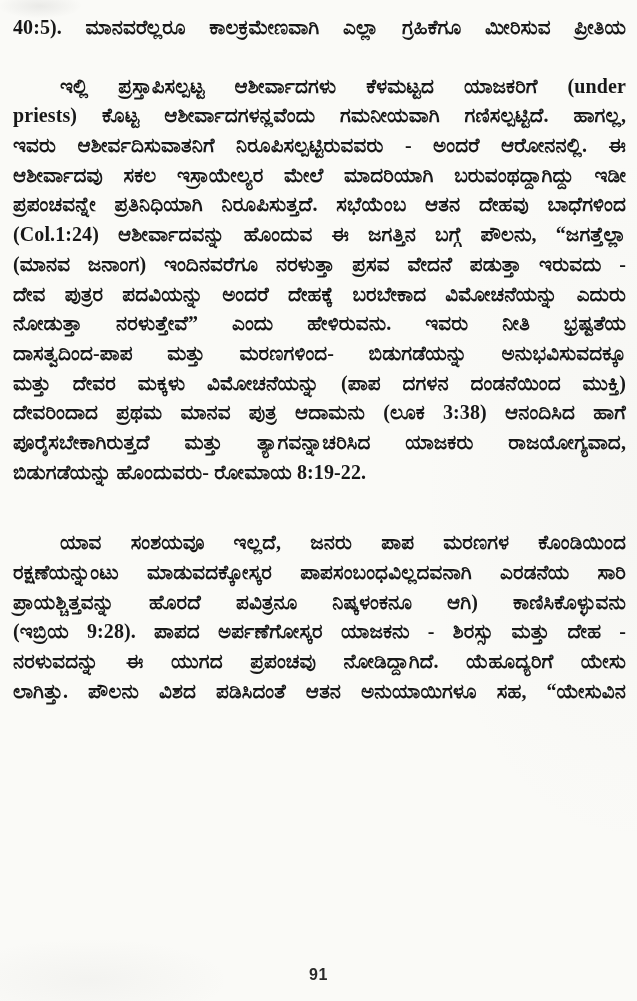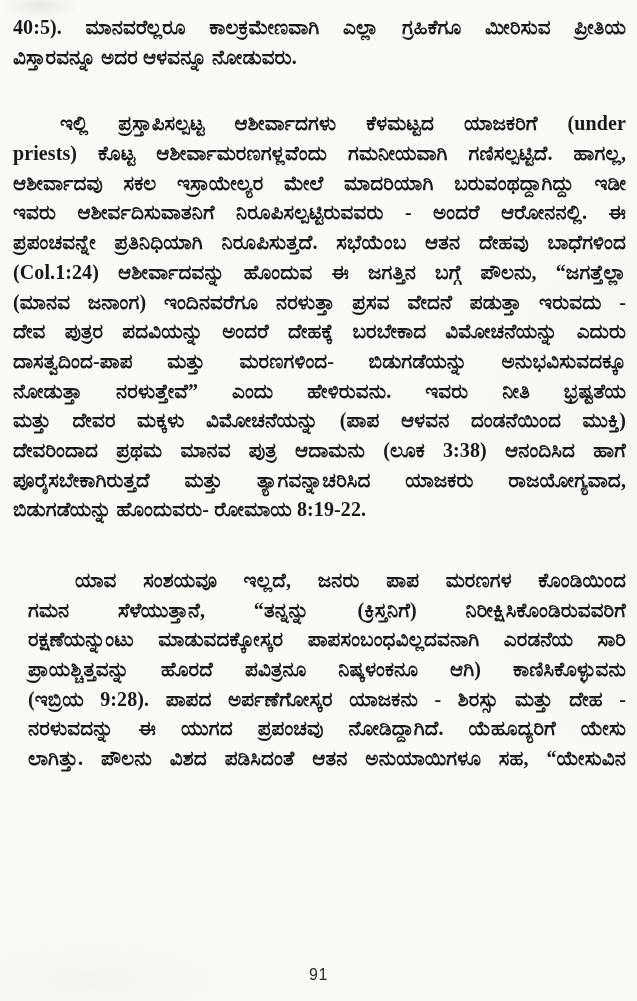--- a/index.html
+++ b/index.html
@@ -26,78 +26,76 @@
   .content {
     position: absolute;
     top: 13px;
     left: 13px;
     right: 11px;
   }
   .para {
     margin: 0;
     padding: 0;
   }
-  .para.p2 { margin-top: 37px; }
-  .para.p3 { margin-top: 41px; margin-left: 15px; }
+  .para.p2 { margin-top: 29px; }
+  .para.p3 { margin-top: 41px; }
   .line {
     height: 29.7px;
     line-height: 29.7px;
     font-size: 20px;
     font-weight: 600;
     white-space: normal;
     text-align: justify;
     text-align-last: justify;
     letter-spacing: 0.1px;
   }
   .line.first { text-indent: 47px; }
   .line.end   { text-align-last: left; }
   .page-number {
     position: absolute;
     top: 966px;
     left: 0;
     width: 100%;
     text-align: center;
     font-family: "Liberation Sans", "DejaVu Sans", sans-serif;
     font-size: 16px;
-    font-weight: 400;
+    font-weight: 700;
     color: #2a2a2a;
     letter-spacing: 0.5px;
   }
 </style>
 </head>
 <body>
 
 <div class="page">
   <div class="content">
 
     <div class="para p1">
       <div class="line">40:5). ಮಾನವರೆಲ್ಲರೂ ಕಾಲಕ್ರಮೇಣವಾಗಿ ಎಲ್ಲಾ ಗ್ರಹಿಕೆಗೂ ಮೀರಿಸುವ ಪ್ರೀತಿಯ</div>
-      <div class="line end">ವಿಸ್ತಾರವನ್ನೂ ಅದರ ಆಳವನ್ನೂ ನೋಡುವರು.</div>
     </div>
 
     <div class="para p2">
       <div class="line first">ಇಲ್ಲಿ ಪ್ರಸ್ತಾಪಿಸಲ್ಪಟ್ಟ ಆಶೀರ್ವಾದಗಳು ಕೆಳಮಟ್ಟದ ಯಾಜಕರಿಗೆ (under</div>
-      <div class="line">priests) ಕೊಟ್ಟ ಆಶೀರ್ವಾಮರಣಗಳ್ಲವೆಂದು ಗಮನೀಯವಾಗಿ ಗಣಿಸಲ್ಪಟ್ಟಿದೆ. ಹಾಗಲ್ಲ,</div>
+      <div class="line">priests) ಕೊಟ್ಟ ಆಶೀರ್ವಾದಗಳನ್ಲವೆಂದು ಗಮನೀಯವಾಗಿ ಗಣಿಸಲ್ಪಟ್ಟಿದೆ. ಹಾಗಲ್ಲ,</div>
+      <div class="line">ಇವರು ಆಶೀರ್ವದಿಸುವಾತನಿಗೆ ನಿರೂಪಿಸಲ್ಪಟ್ಟಿರುವವರು - ಅಂದರೆ ಆರೋನನಲ್ಲಿ. ಈ</div>
       <div class="line">ಆಶೀರ್ವಾದವು ಸಕಲ ಇಸ್ರಾಯೇಲ್ಯರ ಮೇಲೆ ಮಾದರಿಯಾಗಿ ಬರುವಂಥದ್ದಾಗಿದ್ದು ಇಡೀ</div>
-      <div class="line">ಇವರು ಆಶೀರ್ವದಿಸುವಾತನಿಗೆ ನಿರೂಪಿಸಲ್ಪಟ್ಟಿರುವವರು - ಅಂದರೆ ಆರೋನನಲ್ಲಿ. ಈ</div>
       <div class="line">ಪ್ರಪಂಚವನ್ನೇ ಪ್ರತಿನಿಧಿಯಾಗಿ ನಿರೂಪಿಸುತ್ತದೆ. ಸಭೆಯೆಂಬ ಆತನ ದೇಹವು ಬಾಧೆಗಳಿಂದ</div>
       <div class="line">(Col.1:24) ಆಶೀರ್ವಾದವನ್ನು ಹೊಂದುವ ಈ ಜಗತ್ತಿನ ಬಗ್ಗೆ ಪೌಲನು, “ಜಗತ್ತೆಲ್ಲಾ</div>
       <div class="line">(ಮಾನವ ಜನಾಂಗ) ಇಂದಿನವರೆಗೂ ನರಳುತ್ತಾ ಪ್ರಸವ ವೇದನೆ ಪಡುತ್ತಾ ಇರುವದು -</div>
       <div class="line">ದೇವ ಪುತ್ರರ ಪದವಿಯನ್ನು ಅಂದರೆ ದೇಹಕ್ಕೆ ಬರಬೇಕಾದ ವಿಮೋಚನೆಯನ್ನು ಎದುರು</div>
+      <div class="line">ನೋಡುತ್ತಾ ನರಳುತ್ತೇವೆ” ಎಂದು ಹೇಳಿರುವನು. ಇವರು ನೀತಿ ಭ್ರಷ್ಟತೆಯ</div>
       <div class="line">ದಾಸತ್ವದಿಂದ-ಪಾಪ ಮತ್ತು ಮರಣಗಳಿಂದ- ಬಿಡುಗಡೆಯನ್ನು ಅನುಭವಿಸುವದಕ್ಕೂ</div>
-      <div class="line">ನೋಡುತ್ತಾ ನರಳುತ್ತೇವೆ” ಎಂದು ಹೇಳಿರುವನು. ಇವರು ನೀತಿ ಭ್ರಷ್ಟತೆಯ</div>
-      <div class="line">ಮತ್ತು ದೇವರ ಮಕ್ಕಳು ವಿಮೋಚನೆಯನ್ನು (ಪಾಪ ಆಳವನ ದಂಡನೆಯಿಂದ ಮುಕ್ತಿ)</div>
+      <div class="line">ಮತ್ತು ದೇವರ ಮಕ್ಕಳು ವಿಮೋಚನೆಯನ್ನು (ಪಾಪ ದಗಳನ ದಂಡನೆಯಿಂದ ಮುಕ್ತಿ)</div>
       <div class="line">ದೇವರಿಂದಾದ ಪ್ರಥಮ ಮಾನವ ಪುತ್ರ ಆದಾಮನು (ಲೂಕ 3:38) ಆನಂದಿಸಿದ ಹಾಗೆ</div>
       <div class="line">ಪೂರೈಸಬೇಕಾಗಿರುತ್ತದೆ ಮತ್ತು ತ್ಯಾಗವನ್ನಾಚರಿಸಿದ ಯಾಜಕರು ರಾಜಯೋಗ್ಯವಾದ,</div>
       <div class="line end">ಬಿಡುಗಡೆಯನ್ನು ಹೊಂದುವರು- ರೋಮಾಯ 8:19-22.</div>
     </div>
 
     <div class="para p3">
       <div class="line first">ಯಾವ ಸಂಶಯವೂ ಇಲ್ಲದೆ, ಜನರು ಪಾಪ ಮರಣಗಳ ಕೊಂಡಿಯಿಂದ</div>
-      <div class="line">ಗಮನ ಸೆಳೆಯುತ್ತಾನೆ, “ತನ್ನನ್ನು (ಕ್ರಿಸ್ತನಿಗೆ) ನಿರೀಕ್ಷಿಸಿಕೊಂಡಿರುವವರಿಗೆ</div>
       <div class="line">ರಕ್ಷಣೆಯನ್ನುಂಟು ಮಾಡುವದಕ್ಕೋಸ್ಕರ ಪಾಪಸಂಬಂಧವಿಲ್ಲದವನಾಗಿ ಎರಡನೆಯ ಸಾರಿ</div>
       <div class="line">ಪ್ರಾಯಶ್ಚಿತ್ತವನ್ನು ಹೊರದೆ ಪವಿತ್ರನೂ ನಿಷ್ಕಳಂಕನೂ ಆಗಿ) ಕಾಣಿಸಿಕೊಳ್ಳುವನು</div>
       <div class="line">(ಇಬ್ರಿಯ 9:28). ಪಾಪದ ಅರ್ಪಣೆಗೋಸ್ಕರ ಯಾಜಕನು - ಶಿರಸ್ಸು ಮತ್ತು ದೇಹ -</div>
       <div class="line">ನರಳುವದನ್ನು ಈ ಯುಗದ ಪ್ರಪಂಚವು ನೋಡಿದ್ದಾಗಿದೆ. ಯೆಹೂದ್ಯರಿಗೆ ಯೇಸು</div>
       <div class="line">ಲಾಗಿತ್ತು. ಪೌಲನು ವಿಶದ ಪಡಿಸಿದಂತೆ ಆತನ ಅನುಯಾಯಿಗಳೂ ಸಹ, “ಯೇಸುವಿನ</div>
     </div>
 
   </div>
 
   <div class="page-number">91</div>

